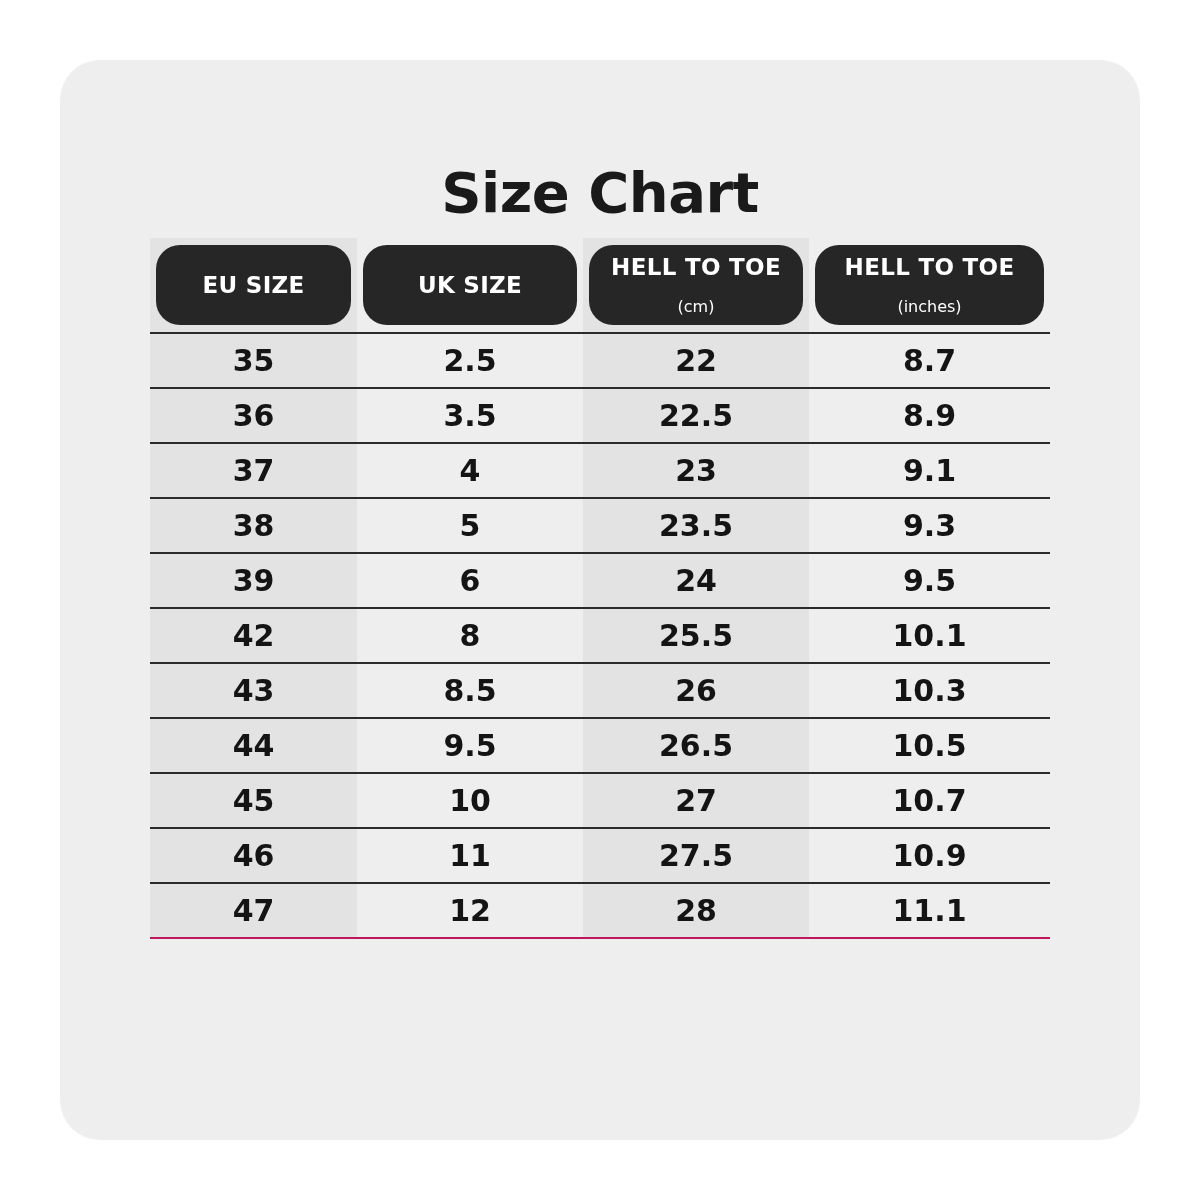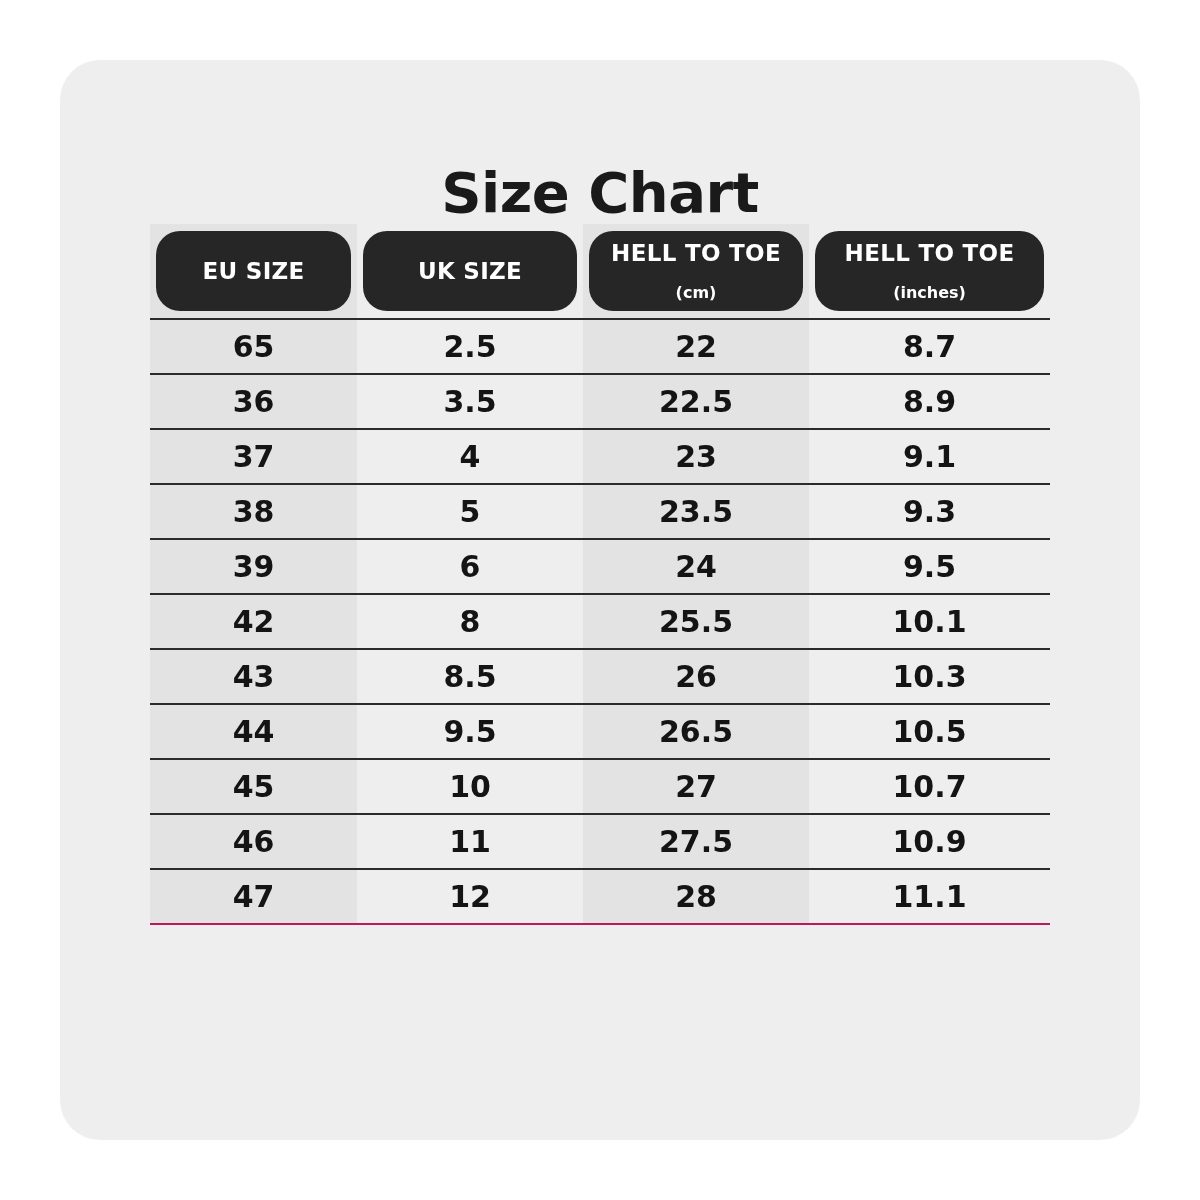--- a/index.html
+++ b/index.html
@@ -40,21 +40,21 @@
     text-align: center;
     font-size: 56px;
     font-weight: 800;
     letter-spacing: -0.5px;
     color: #1a1a1a;
   }
 
   .table-wrap {
     position: absolute;
     left: 90px;
-    top: 164px;
+    top: 178px;
     width: 900px;
   }
 
   table.size-table {
     width: 900px;
     border-collapse: collapse;
     table-layout: fixed;
   }
 
   table.size-table col.col-eu { width: 207px; }
@@ -80,21 +80,21 @@
     justify-content: center;
     line-height: 1.05;
   }
   .pill .pill-main {
     font-size: 23px;
     font-weight: 800;
     letter-spacing: 0.3px;
   }
   .pill .pill-sub {
     font-size: 16px;
-    font-weight: 700;
+    font-weight: 400;
     margin-top: 20px;
   }
 
   tbody td {
     height: 53px;
     text-align: center;
     font-size: 30px;
     font-weight: 700;
     color: #141414;
     border-top: 2px solid #2b2b2b;
@@ -149,21 +149,21 @@
             <th>
               <div class="pill">
                 <span class="pill-main">HELL TO TOE</span>
                 <span class="pill-sub">(inches)</span>
               </div>
             </th>
           </tr>
         </thead>
         <tbody>
           <tr>
-            <td class="shade">65</td>
+            <td class="shade">35</td>
             <td>2.5</td>
             <td class="shade">22</td>
             <td>8.7</td>
           </tr>
           <tr>
             <td class="shade">36</td>
             <td>3.5</td>
             <td class="shade">22.5</td>
             <td>8.9</td>
           </tr>

